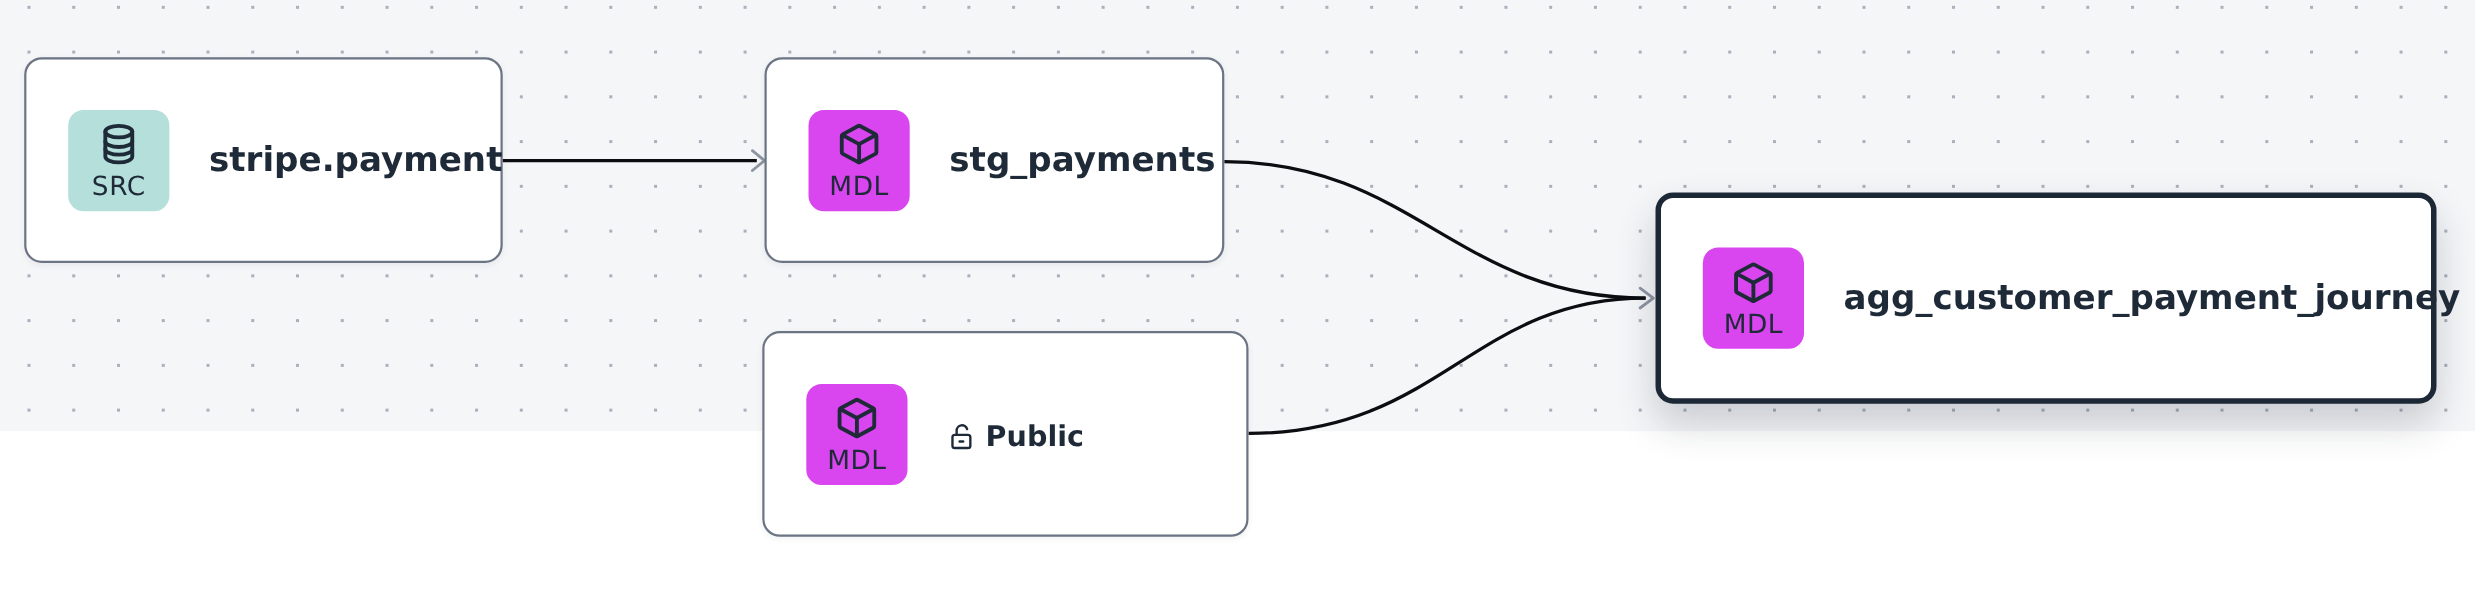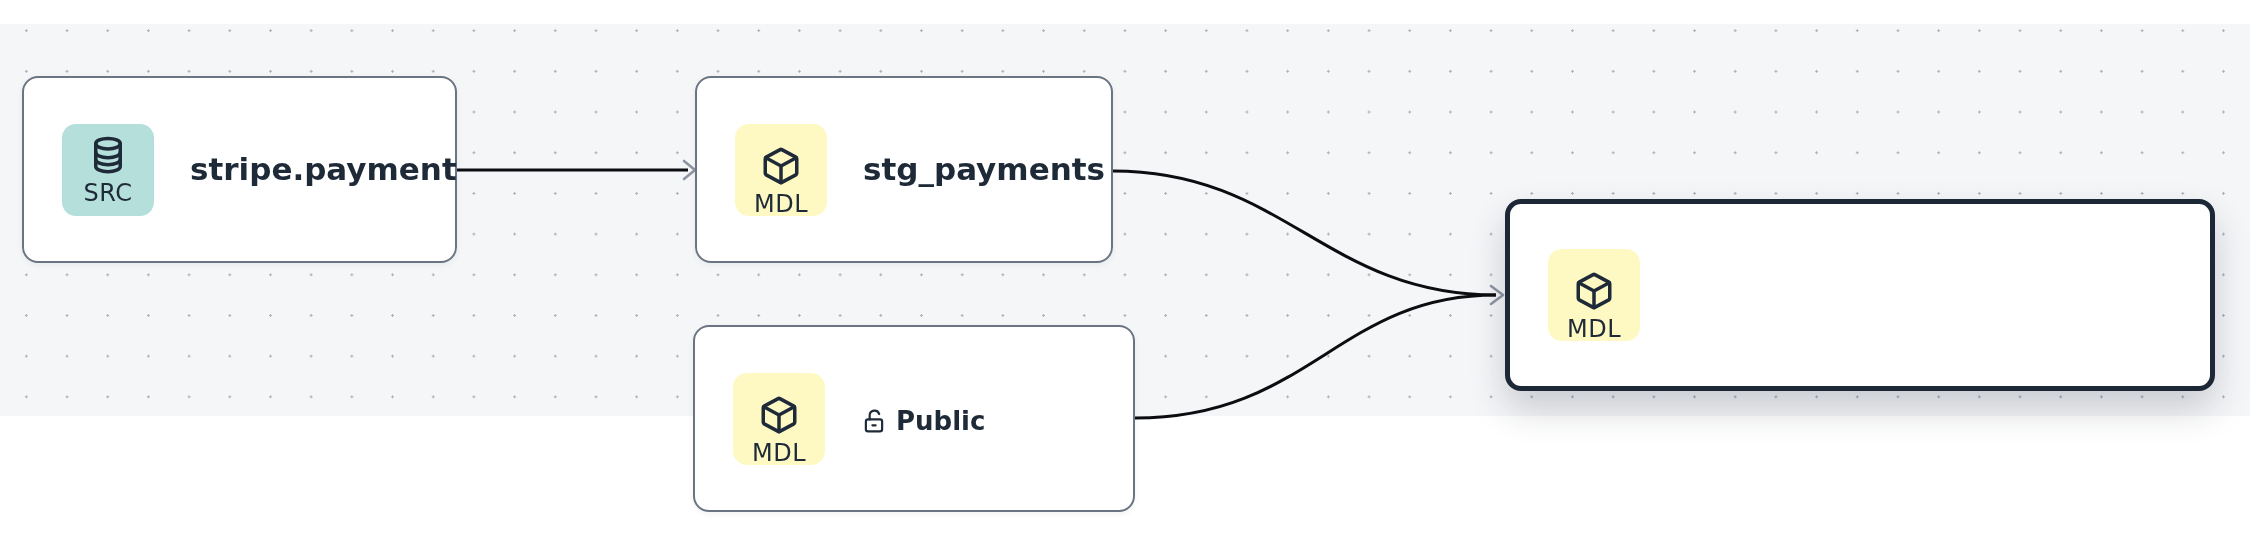--- a/index.html
+++ b/index.html
@@ -6,21 +6,20 @@
   body{
     width:2250px;height:552px;overflow:hidden;
     font-family:"DejaVu Sans","Liberation Sans",sans-serif;
   }
   .canvas{
     position:relative;width:2250px;height:392px;
     background-color:#f5f6f8;
     background-image:radial-gradient(circle,#a9afbb 1.3px,rgba(169,175,187,0) 1.4px);
     background-size:40.7px 40.7px;
     background-position:6px 27px;
-    margin-top:24px;
   }
   svg.edges{position:absolute;left:0;top:0;width:2250px;height:552px;pointer-events:none;}
   .edge{stroke:#0b0d10;stroke-width:3;fill:none;}
   .arrowhead{stroke:#8d95a2;stroke-width:2.6;fill:none;stroke-linecap:round;stroke-linejoin:round;}
 
   .node{
     position:absolute;display:flex;align-items:center;
     background:#ffffff;border:2px solid #6b7483;border-radius:16px;
     box-sizing:border-box;padding:0 38px;gap:36px;
     box-shadow:0 2px 6px rgba(25,35,50,0.06);
@@ -34,21 +33,21 @@
   .node-stg-payments{left:695px;top:52px;width:418px;height:187px;}
   .node-fct-orders{left:693px;top:301px;width:442px;height:187px;}
   .node-agg{left:1505px;top:175px;width:710px;height:192px;}
 
   .badge{
     width:92px;height:92px;border-radius:14px;flex:0 0 auto;
     display:flex;flex-direction:column;align-items:center;justify-content:center;
     color:#1e2a38;
   }
   .badge-src{background:#b5dfdb;}
-  .badge-mdl{background:#fef9c3;justify-content:flex-end;}
+  .badge-mdl{background:#d946ef;}
   .badge svg{width:42px;height:42px;display:block;}
   .badge-label{font-size:24px;line-height:1;margin-top:5px;letter-spacing:0.5px;}
 
   .labels{display:flex;flex-direction:column;justify-content:center;min-width:0;}
   .title{
     font-size:31px;font-weight:600;color:#1e2a38;white-space:nowrap;line-height:1.25;
   }
   .access-row{
     display:flex;align-items:center;gap:9px;margin-top:4px;color:#1e2a38;
   }
@@ -120,15 +119,18 @@
 
   <div class="node node-agg selected">
     <div class="badge badge-mdl">
       <svg viewBox="0 0 24 24" fill="none" stroke="#1e2a38" stroke-width="2" stroke-linecap="round" stroke-linejoin="round">
         <path d="M21 16.2V7.8a1 1 0 0 0-.53-.88l-8-4.3a1 1 0 0 0-.94 0l-8 4.3A1 1 0 0 0 3 7.8v8.4a1 1 0 0 0 .53.88l8 4.3a1 1 0 0 0 .94 0l8-4.3a1 1 0 0 0 .53-.88Z"></path>
         <path d="M3.3 7.3 12 12l8.7-4.7"></path>
         <path d="M12 12v9.5"></path>
       </svg>
       <span class="badge-label">MDL</span>
     </div>
+    <div class="labels">
+      <span class="title">agg_customer_payment_journey</span>
+    </div>
   </div>
 
 </div>
 
 </body></html>

